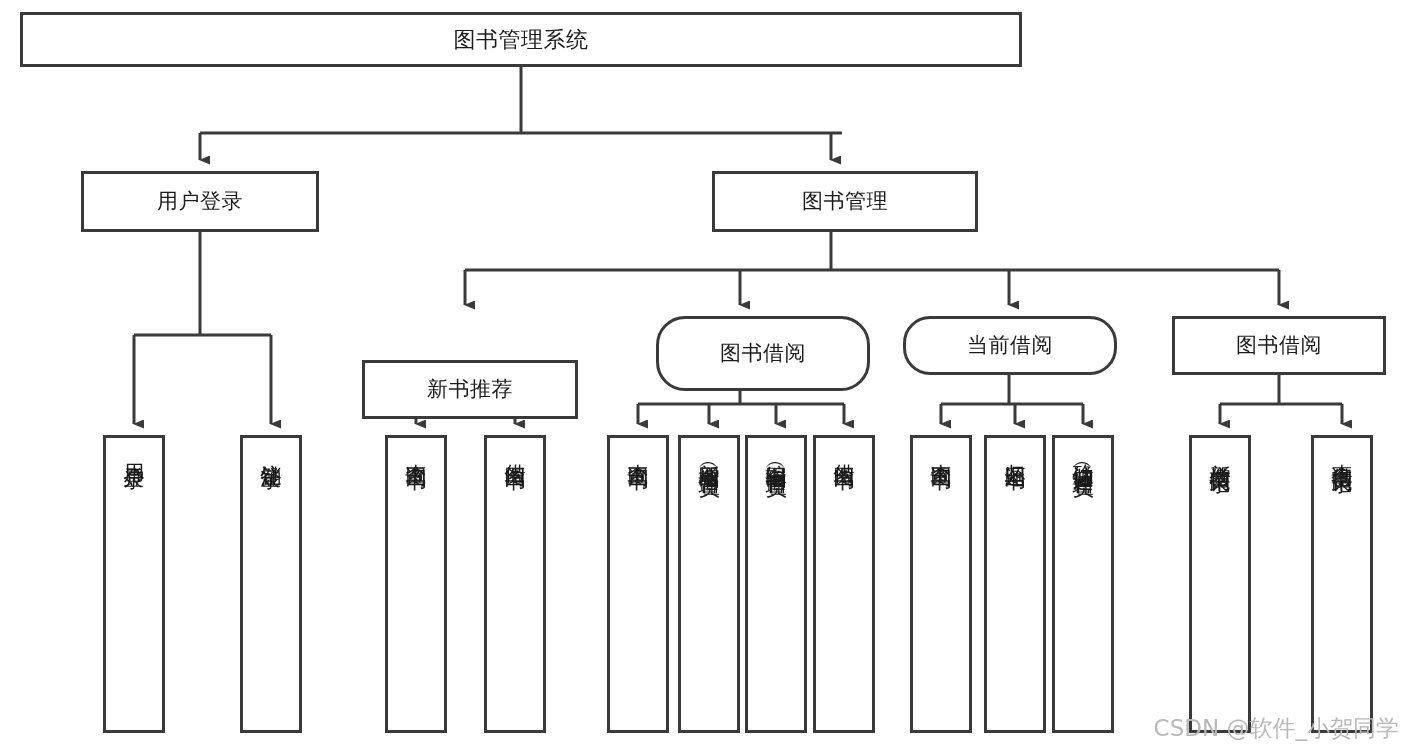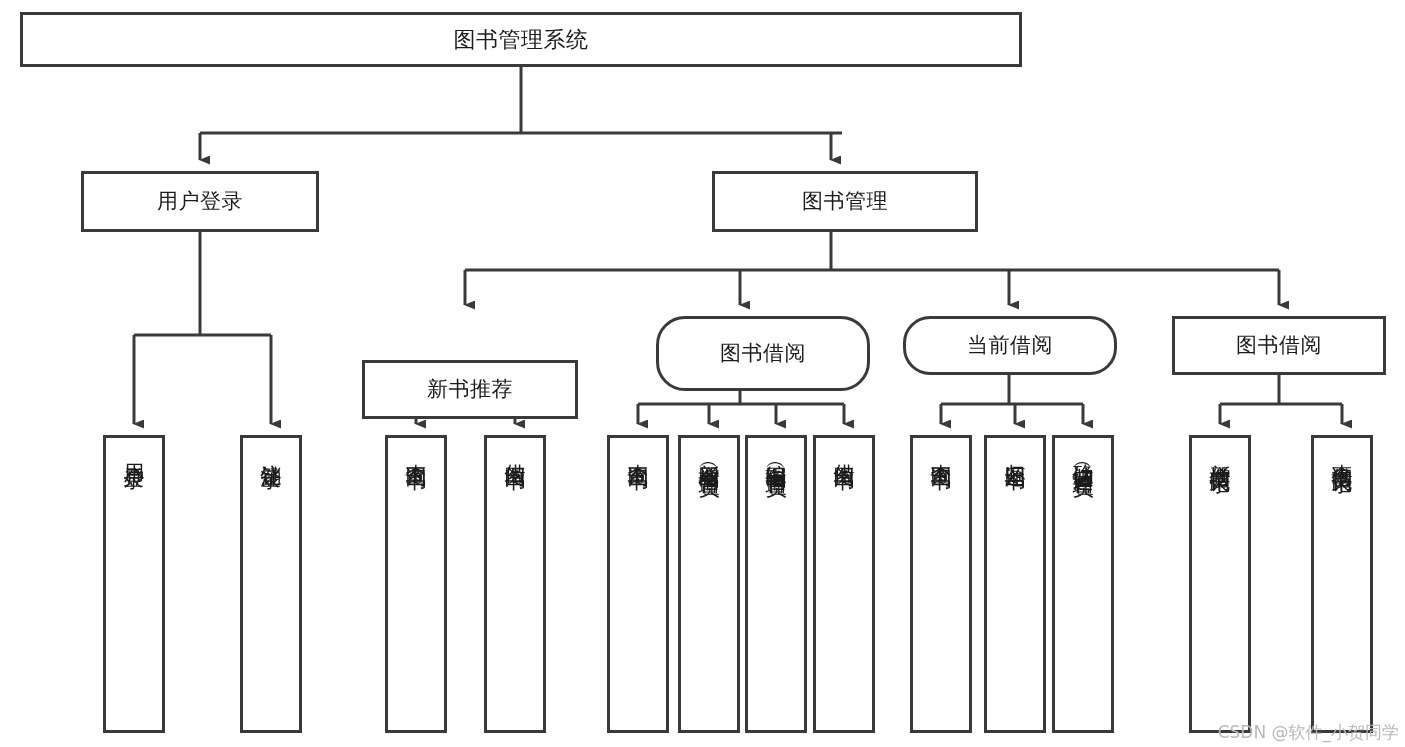--- a/index.html
+++ b/index.html
@@ -58,21 +58,21 @@
     text-orientation: upright;
     font-size: 21px;
     line-height: 1.05;
     letter-spacing: 2px;
     white-space: nowrap;
   }
   #watermark {
     position: absolute;
     right: 6px;
     bottom: 3px;
-    font-size: 17px;
+    font-size: 23px;
     color: #b9b9b9;
     z-index: 9;
     white-space: nowrap;
     font-family: "DejaVu Sans", "Liberation Sans", sans-serif;
   }
 </style>
 </head>
 <body>
 
 <div id="canvas">

